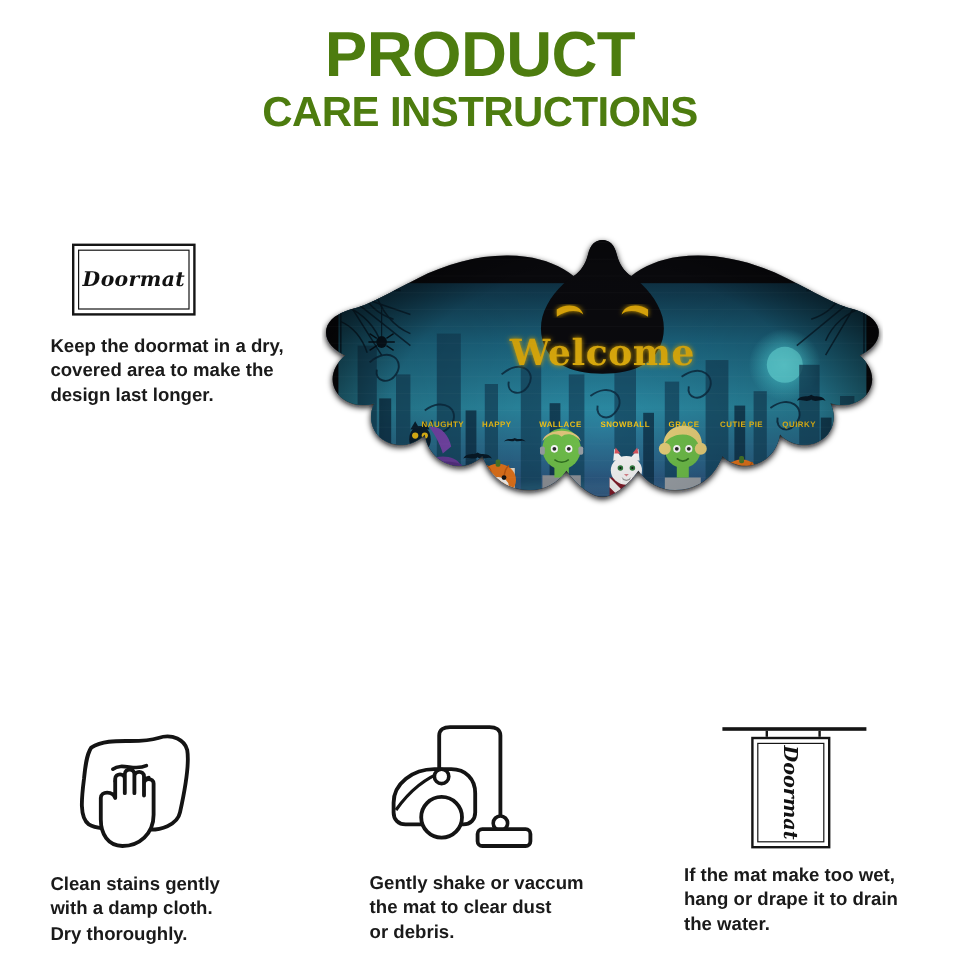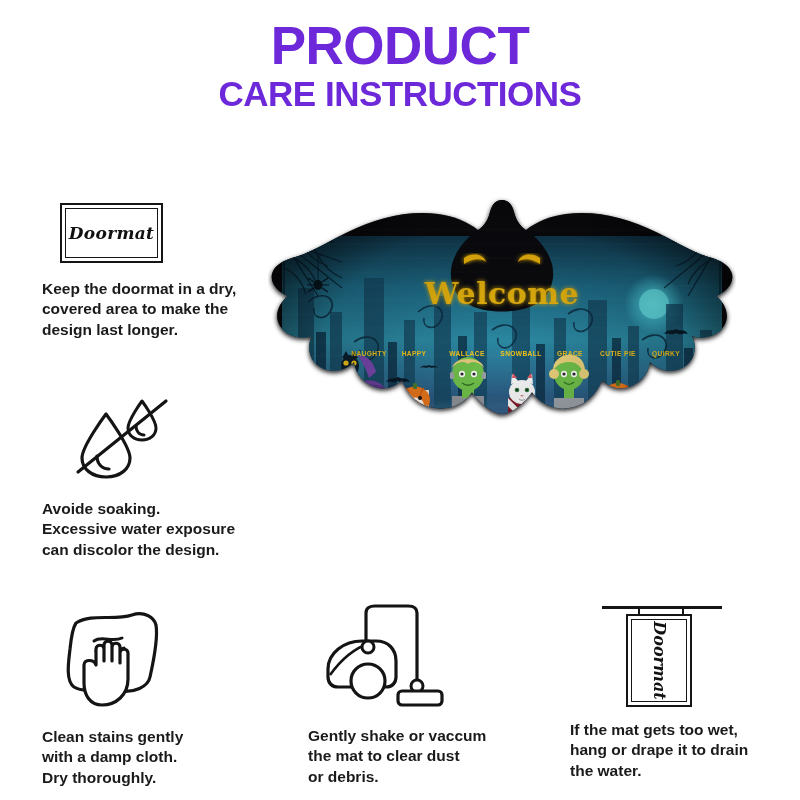--- a/index.html
+++ b/index.html
@@ -6,21 +6,21 @@
   body{
     width:800px;height:800px;background:#ffffff;
     font-family:"Liberation Sans",sans-serif;
     overflow:hidden;position:relative;
   }
   .page{position:relative;width:800px;height:800px;}
 
   
   .title-block{
     position:absolute;left:0;top:18px;width:800px;text-align:center;
-    color:#6d28d9;font-weight:bold;letter-spacing:-0.5px;line-height:1.05;
+    color:#4d7c0f;font-weight:bold;letter-spacing:-0.5px;line-height:1.05;
   }
   .title-line1{font-size:53px;display:block;}
   .title-line2{font-size:35px;display:block;margin-top:2px;}
 
   
   .care-item{position:absolute;}
   .care-text{
     font-size:15.5px;line-height:1.32;color:#1a1a1a;font-weight:bold;
     white-space:pre-line;
   }
@@ -90,34 +90,20 @@
         <div class="dm-inner">
           <span class="dm-word">Doormat</span>
         </div>
       </div>
     </div>
     <div class="care-text" style="margin-top:16px;">Keep the doormat in a dry,
 covered area to make the
 design last longer.</div>
   </div>
 
-  <div class="care-item" style="left:42px;top:398px;width:215px;">
-    <div class="icon-wrap" style="margin-left:26px;">
-      <svg width="105" height="85" viewBox="0 0 105 85">
-        <path d="M38 16 C38 16 14 48 14 60 C14 71 24 79 38 79 C52 79 62 71 62 60 C62 48 38 16 38 16 Z" fill="none" stroke="#141414" stroke-width="3.2" stroke-linejoin="round"></path>
-        <path d="M29 58 C29 66 34 71 41 71" fill="none" stroke="#141414" stroke-width="3.2" stroke-linecap="round"></path>
-        <path d="M74 3 C74 3 60 22 60 30 C60 37 66 42 74 42 C82 42 88 37 88 30 C88 22 74 3 74 3 Z" fill="none" stroke="#141414" stroke-width="3.0" stroke-linejoin="round"></path>
-        <path d="M68 28 C68 33 71 37 76 37" fill="none" stroke="#141414" stroke-width="3.0" stroke-linecap="round"></path>
-        <line x1="10" y1="74" x2="98" y2="3" stroke="#141414" stroke-width="3.2" stroke-linecap="round"></line>
-      </svg>
-    </div>
-    <div class="care-text" style="margin-top:12px;">Avoide soaking.
-Excessive water exposure
-can discolor the design.</div>
-  </div>
 
   <div class="care-item" style="left:42px;top:607px;width:215px;">
     <div class="icon-wrap" style="margin-left:16px;">
       <svg width="115" height="105" viewBox="0 0 115 105">
         <path d="M18 16 C34 6 56 14 74 8 C86 4 96 10 98 18 C100 30 96 52 92 70
                  C90 80 76 86 62 84 C44 82 26 86 16 80 C8 74 10 58 12 42 C13 32 14 22 18 16 Z" fill="none" stroke="#141414" stroke-width="3.2" stroke-linejoin="round"></path>
         <path d="M36 34 C44 28 54 36 64 31" fill="none" stroke="#141414" stroke-width="3" stroke-linecap="round"></path>
         <path d="M38 44 C46 38 56 46 66 41" fill="none" stroke="#141414" stroke-width="3" stroke-linecap="round"></path>
         <path d="M38 58 L38 42 C38 37 46 37 46 42 L46 54 L46 38 C46 33 54 33 54 38 L54 54 L54 40
                  C54 35 62 35 62 40 L62 56 L62 46 C62 41 70 41 70 46 L70 72
@@ -151,21 +137,21 @@
     <div class="hang-wrap" style="margin-left:32px;">
       <div class="rod"></div>
       <div class="hook" style="left:36px;"></div>
       <div class="hook" style="left:80px;"></div>
       <div class="hang-outer">
         <div class="hang-inner">
           <span class="hang-word">Doormat</span>
         </div>
       </div>
     </div>
-    <div class="care-text" style="margin-top:10px;">If the mat gets too wet,
+    <div class="care-text" style="margin-top:10px;">If the mat make too wet,
 hang or drape it to drain
 the water.</div>
   </div>
 
   <div class="product-img">
     <svg viewBox="0 0 468 342" xmlns="http://www.w3.org/2000/svg">
       <defs>
 
         <path id="batshape" d="
           M234 8

